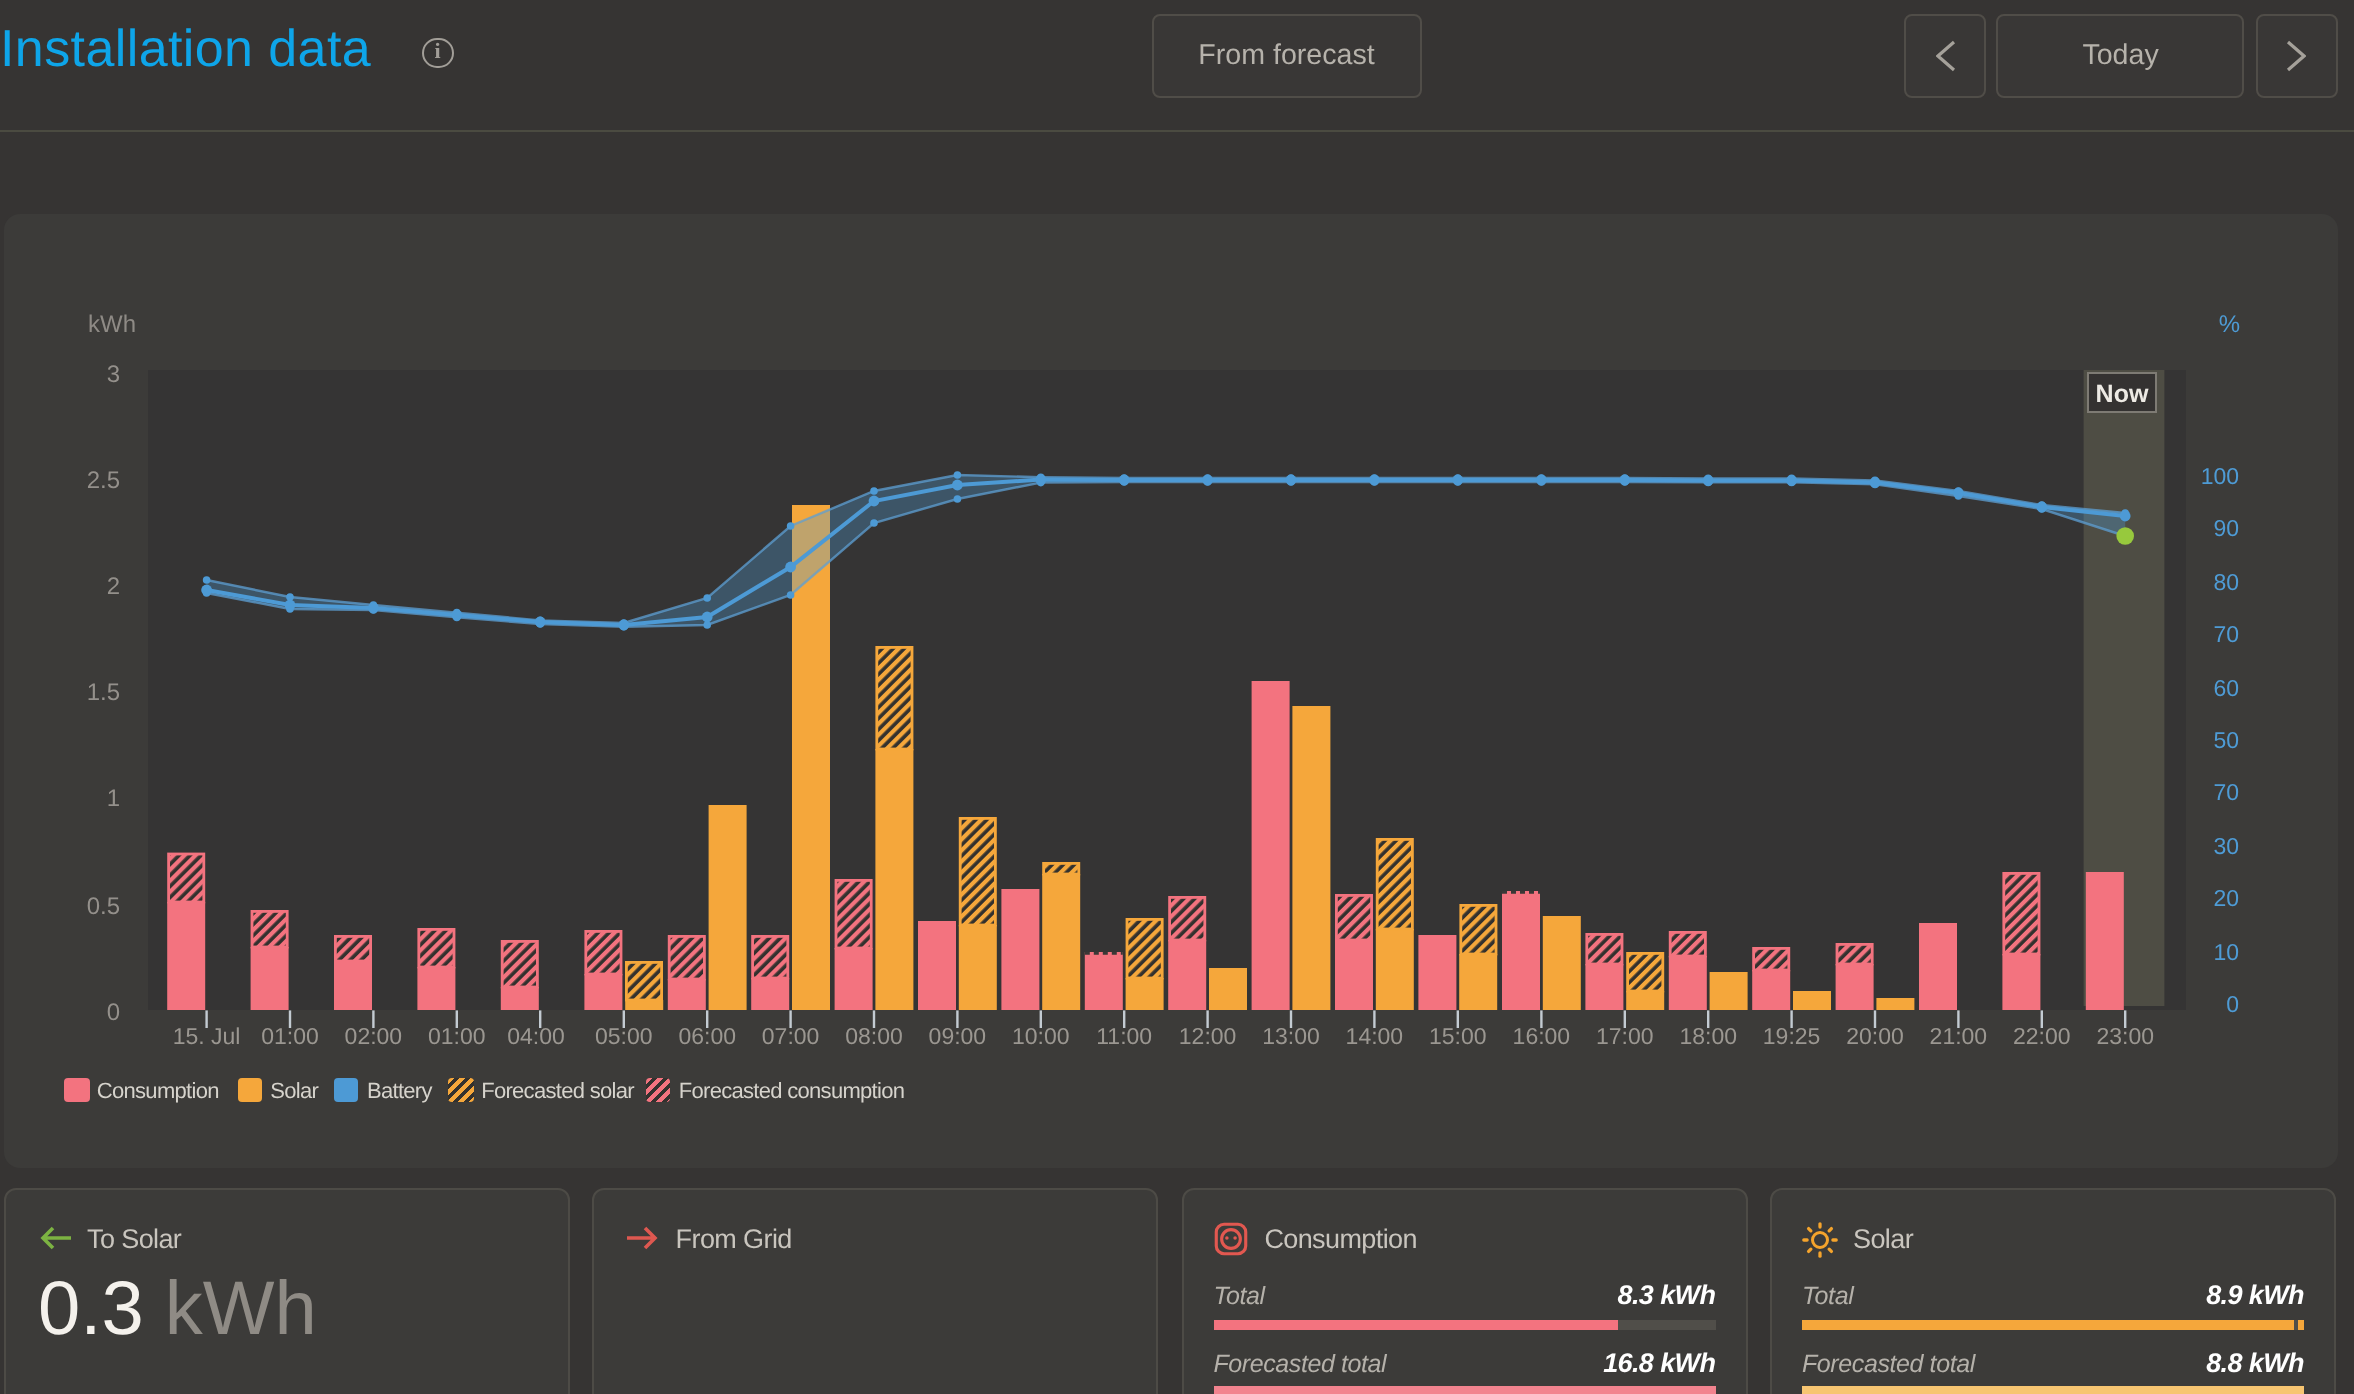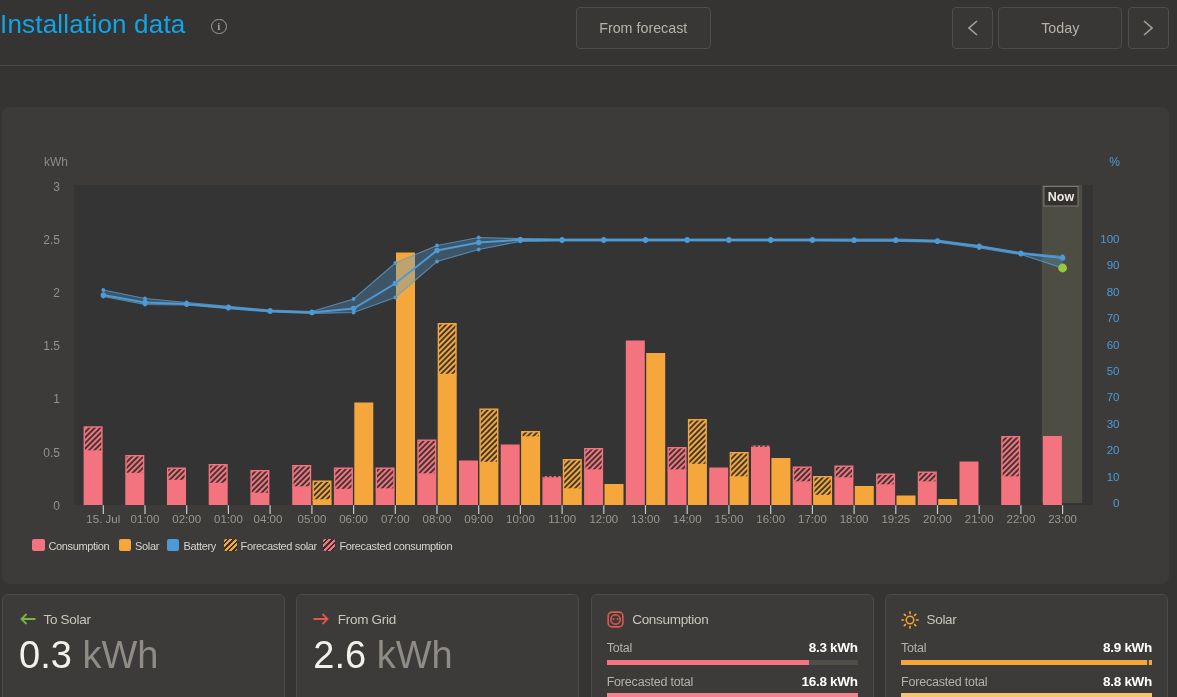--- a/index.html
+++ b/index.html
@@ -19,21 +19,21 @@
 .ltxt { position:absolute; top:539.5px; font-size:11px; letter-spacing:-0.35px; color:#D6D3CC; }
 .sq-pink { background:#F3737F; }
 .sq-orange { background:#F5A73B; }
 .sq-blue { background:#4D9AD5; }
 .sq-horange { background:repeating-linear-gradient(135deg,#F5A73B 0 2.2px,#33312E 2.2px 3.9px); }
 .sq-hpink { background:repeating-linear-gradient(135deg,#F3737F 0 2.2px,#33312E 2.2px 3.9px); }
 .bcard { position:absolute; top:594px; width:283px; height:120px; background:#3C3B39; border:1px solid #4D4B46; border-radius:6px; }
 .blabel { position:absolute; left:40.5px; top:17px; font-size:13.5px; letter-spacing:-0.3px; color:#C9C5BE; }
 .bval { position:absolute; left:16px; top:39.3px; font-size:38px; color:#F4F1EC; }
 .bval span { color:#8F8B85; }
-.trow { position:absolute; left:15px; right:15px; font-size:12.5px; letter-spacing:-0.2px; color:#B5B1AA; }
+.trow { position:absolute; left:15px; right:15px; font-size:12.5px; letter-spacing:-0.2px; color:#B5B1AA;font-style:italic; }
 .trow b { position:absolute; right:0; top:-1.5px; color:#FFFFFF; font-size:13.5px; letter-spacing:-0.3px; font-weight:bold; }
 .pbar { position:absolute; left:15px; right:15px; height:5px; background:#504E49; }
 </style></head>
 <body>
 <div id="header">
   <div id="title">Installation data</div>
   <div id="info">i</div>
   <div class="btn" style="left:576px; width:134.5px;">From forecast</div>
   <div class="btn" style="left:952px; width:41px;">
       <svg width="10" height="16" viewBox="0 0 10 16">
@@ -292,21 +292,20 @@
       <path d="M16.5 6 L2.5 6 M7.5 1 L2.5 6 L7.5 11" stroke="#7CB342" stroke-width="1.8" fill="none"></path>
     </svg>
   <div class="blabel">To Solar</div>
   <div class="bval">0.3 <span>kWh</span></div>
 </div>
 <div class="bcard" style="left:296.3px;">
   <svg style="position:absolute;left:16px;top:18px;" width="17" height="12" viewBox="0 0 17 12">
       <path d="M0.5 6 L14.5 6 M9.5 1 L14.5 6 L9.5 11" stroke="#DE5850" stroke-width="1.8" fill="none"></path>
     </svg>
   <div class="blabel">From Grid</div>
-  <div class="bval">2.6 <span>kWh</span></div>
 </div>
 <div class="bcard" style="left:590.7px;">
   <svg style="position:absolute;left:15px;top:16px;" width="17" height="17" viewBox="0 0 24 24" fill="none" stroke="#E25850" stroke-width="2.2">
       <rect x="1.6" y="1.6" width="20.8" height="20.8" rx="5.5"></rect>
       <circle cx="12" cy="12" r="6.6"></circle>
       <circle cx="9.1" cy="11.3" r="1.25" fill="#E25850" stroke="none"></circle>
       <circle cx="14.9" cy="11.3" r="1.25" fill="#E25850" stroke="none"></circle>
     </svg>
   <div class="blabel">Consumption</div>
   <div class="trow" style="top:46.2px;">Total<b>8.3 kWh</b></div>

